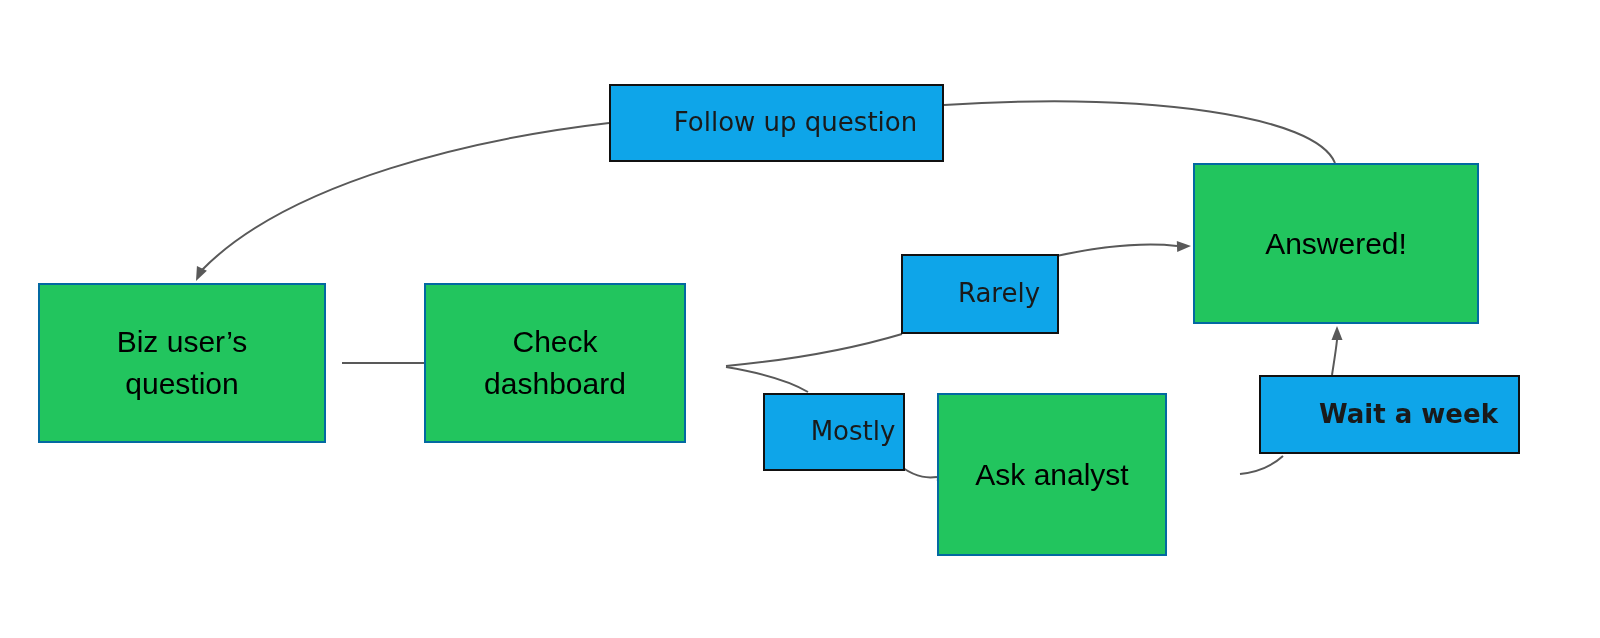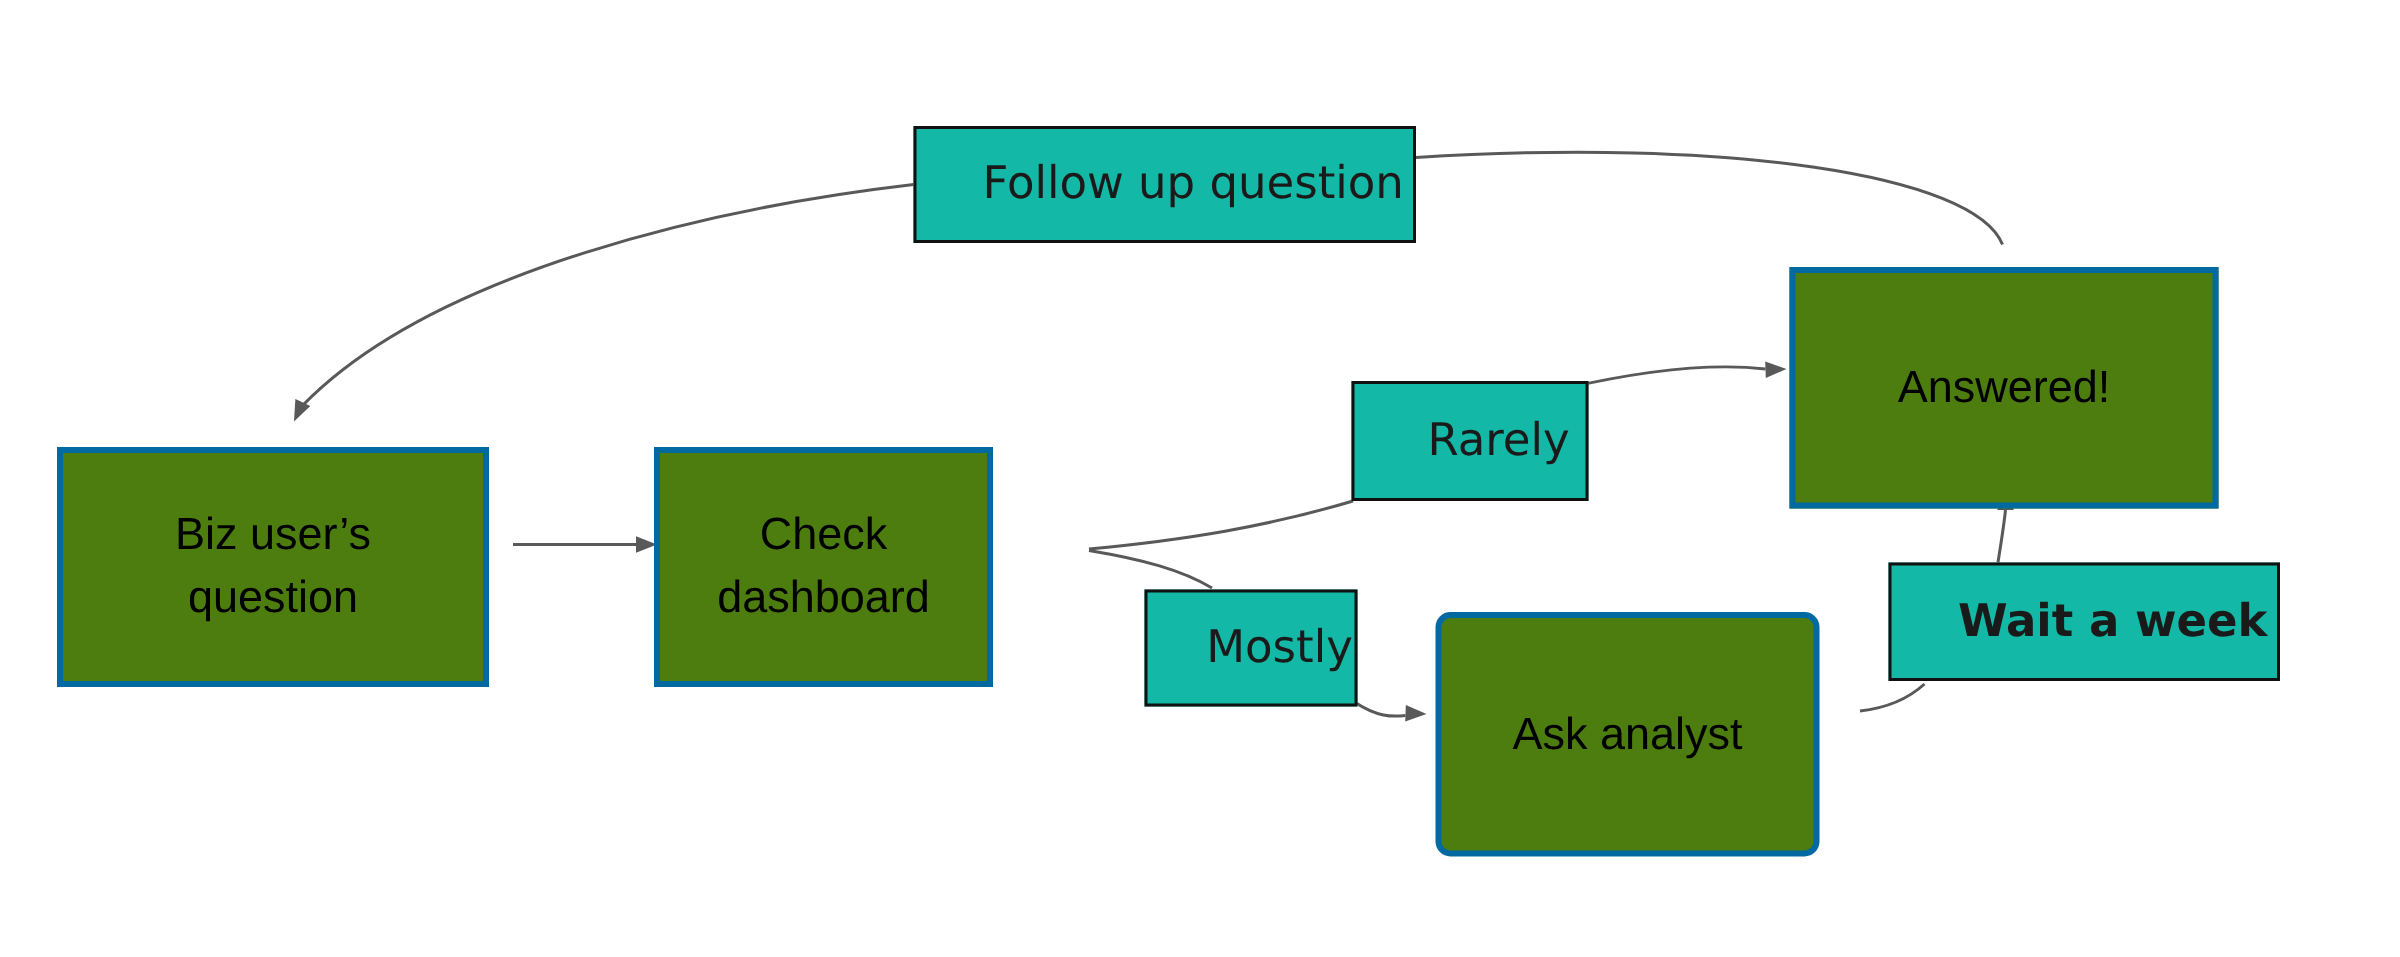--- a/index.html
+++ b/index.html
@@ -24,41 +24,40 @@
   }
   .box {
     position: absolute;
     display: flex;
     align-items: center;
     justify-content: center;
     text-align: center;
     box-sizing: border-box;
   }
   .node {
-    background: #4d7c0f;
-    border: 4px solid #0369a1;
+    background: #22c55e;
+    border: 2px solid #0369a1;
     color: #000000;
     font-size: 30px;
     font-family: "Liberation Sans", sans-serif;
     line-height: 1.4;
-    margin-top: 15px;
   }
   .edge-label {
-    background: #14b8a6;
+    background: #0ea5e9;
     border: 2px solid #111111;
     color: #1a1a1a;
-    font-size: 30px;
+    font-size: 26px;
     font-family: "DejaVu Sans", sans-serif;
     line-height: 1.2;
     padding-left: 38px;
   }
   
   .node-biz      { left: 38px;  top: 283px; width: 288px; height: 160px; }
-  .node-check    { left: 436px; top: 283px; width: 226px; height: 160px; }
-  .node-ask      { left: 957px; top: 393px; width: 256px; height: 163px; border-radius: 10px; }
+  .node-check    { left: 424px; top: 283px; width: 262px; height: 160px; }
+  .node-ask      { left: 937px; top: 393px; width: 230px; height: 163px; }
   .node-answered { left: 1193px; top: 163px; width: 286px; height: 161px; }
   .label-followup { left: 609px;  top: 84px;  width: 335px; height: 78px; }
   .label-rarely   { left: 901px;  top: 254px; width: 158px; height: 80px; }
   .label-mostly   { left: 763px;  top: 393px; width: 142px; height: 78px; align-items: center; }
   .label-wait     { left: 1259px; top: 375px; width: 261px; height: 79px; font-weight: bold; }
   .wrap-narrow { display: inline-block; max-width: 200px; }
   .wrap-check  { display: inline-block; max-width: 180px; }
 </style>
 </head>
 <body>

